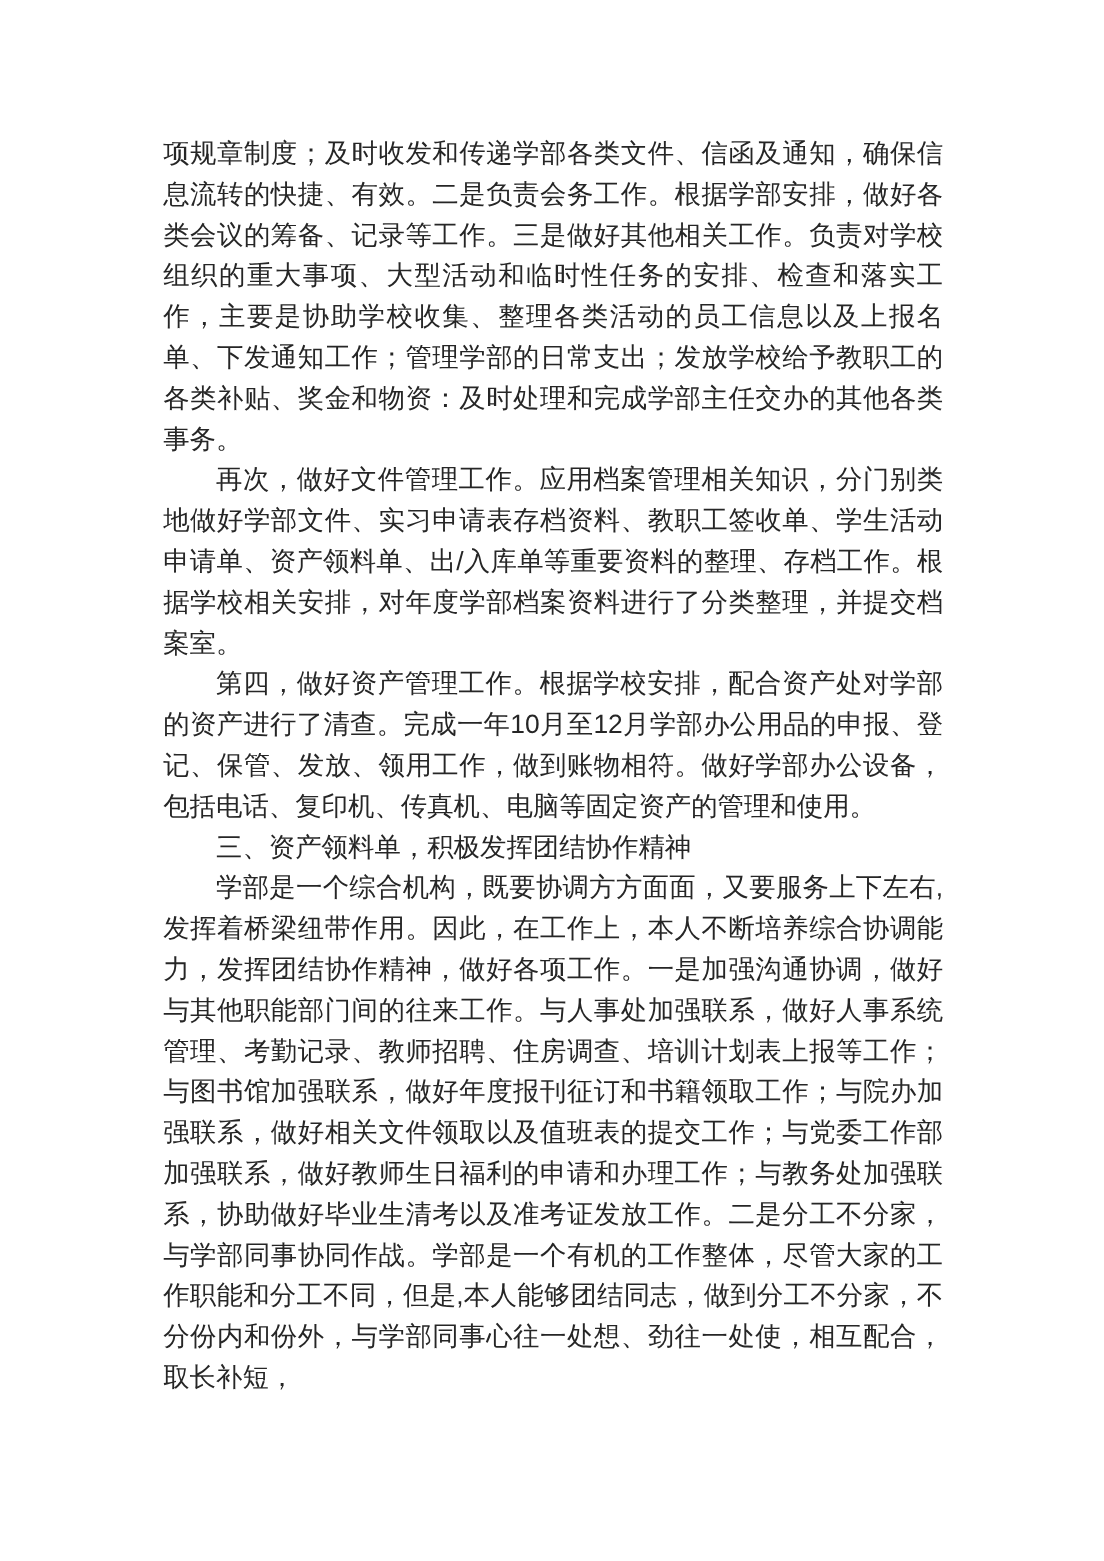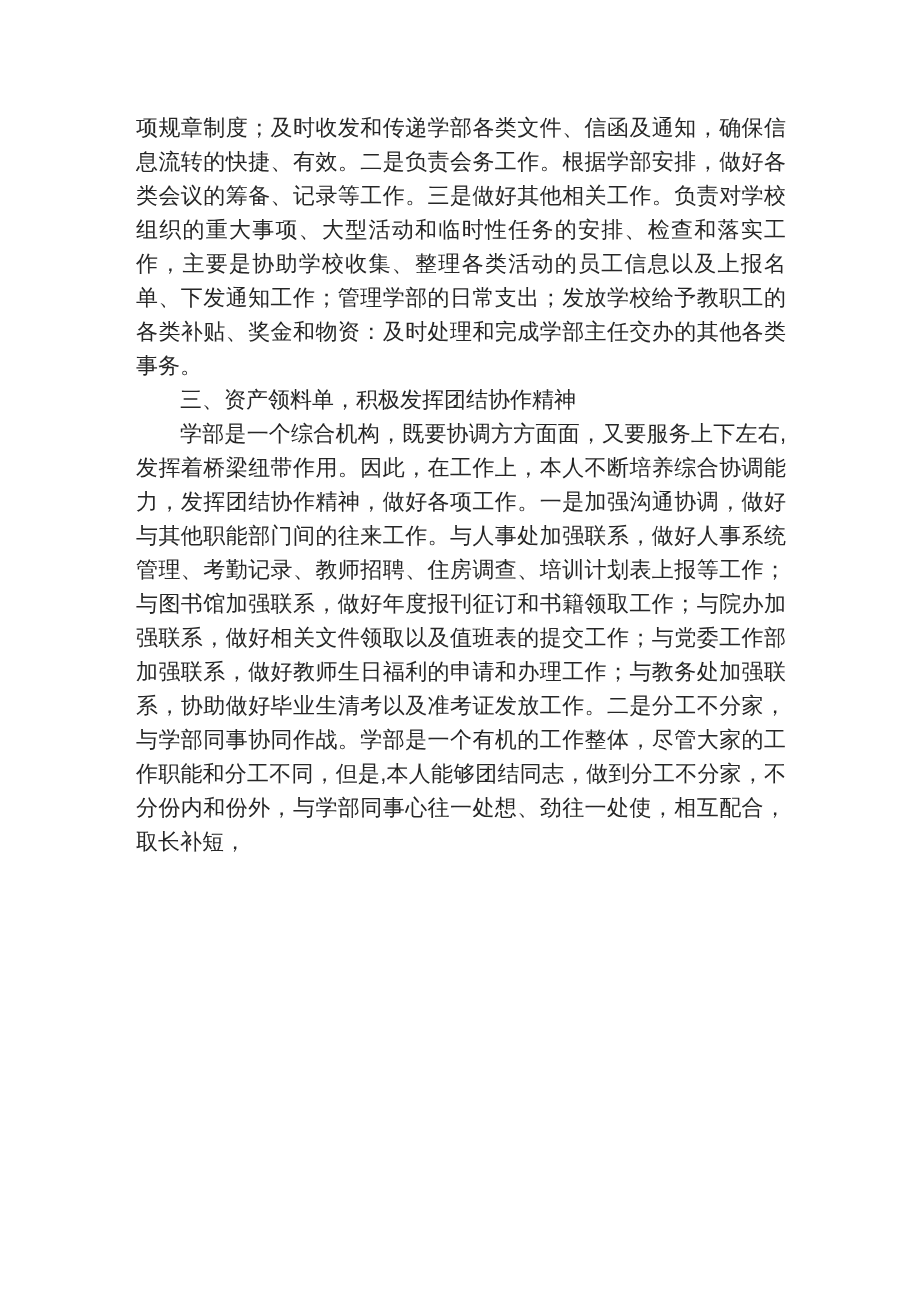--- a/index.html
+++ b/index.html
@@ -40,16 +40,18 @@
   p.para.indent {
     text-indent: 2em;
   }
 </style>
 </head>
 <body>
 
 <div class="page">
   <div class="text-block">
     <p class="para">项规章制度；及时收发和传递学部各类文件、信函及通知，确保信息流转的快捷、有效。二是负责会务工作。根据学部安排，做好各类会议的筹备、记录等工作。三是做好其他相关工作。负责对学校组织的重大事项、大型活动和临时性任务的安排、检查和落实工作，主要是协助学校收集、整理各类活动的员工信息以及上报名单、下发通知工作；管理学部的日常支出；发放学校给予教职工的各类补贴、奖金和物资：及时处理和完成学部主任交办的其他各类事务。</p>
+    <p class="para indent">再次，做好文件管理工作。应用档案管理相关知识，分门别类地做好学部文件、实习申请表存档资料、教职工签收单、学生活动申请单、资产领料单、出/入库单等重要资料的整理、存档工作。根据学校相关安排，对年度学部档案资料进行了分类整理，并提交档案室。</p>
+    <p class="para indent">第四，做好资产管理工作。根据学校安排，配合资产处对学部的资产进行了清查。完成一年10月至12月学部办公用品的申报、登记、保管、发放、领用工作，做到账物相符。做好学部办公设备，包括电话、复印机、传真机、电脑等固定资产的管理和使用。</p>
     <p class="para indent">三、资产领料单，积极发挥团结协作精神</p>
     <p class="para indent">学部是一个综合机构，既要协调方方面面，又要服务上下左右,发挥着桥梁纽带作用。因此，在工作上，本人不断培养综合协调能力，发挥团结协作精神，做好各项工作。一是加强沟通协调，做好与其他职能部门间的往来工作。与人事处加强联系，做好人事系统管理、考勤记录、教师招聘、住房调查、培训计划表上报等工作；与图书馆加强联系，做好年度报刊征订和书籍领取工作；与院办加强联系，做好相关文件领取以及值班表的提交工作；与党委工作部加强联系，做好教师生日福利的申请和办理工作；与教务处加强联系，协助做好毕业生清考以及准考证发放工作。二是分工不分家，与学部同事协同作战。学部是一个有机的工作整体，尽管大家的工作职能和分工不同，但是,本人能够团结同志，做到分工不分家，不分份内和份外，与学部同事心往一处想、劲往一处使，相互配合，取长补短，</p>
   </div>
 </div>
 
 </body></html>

